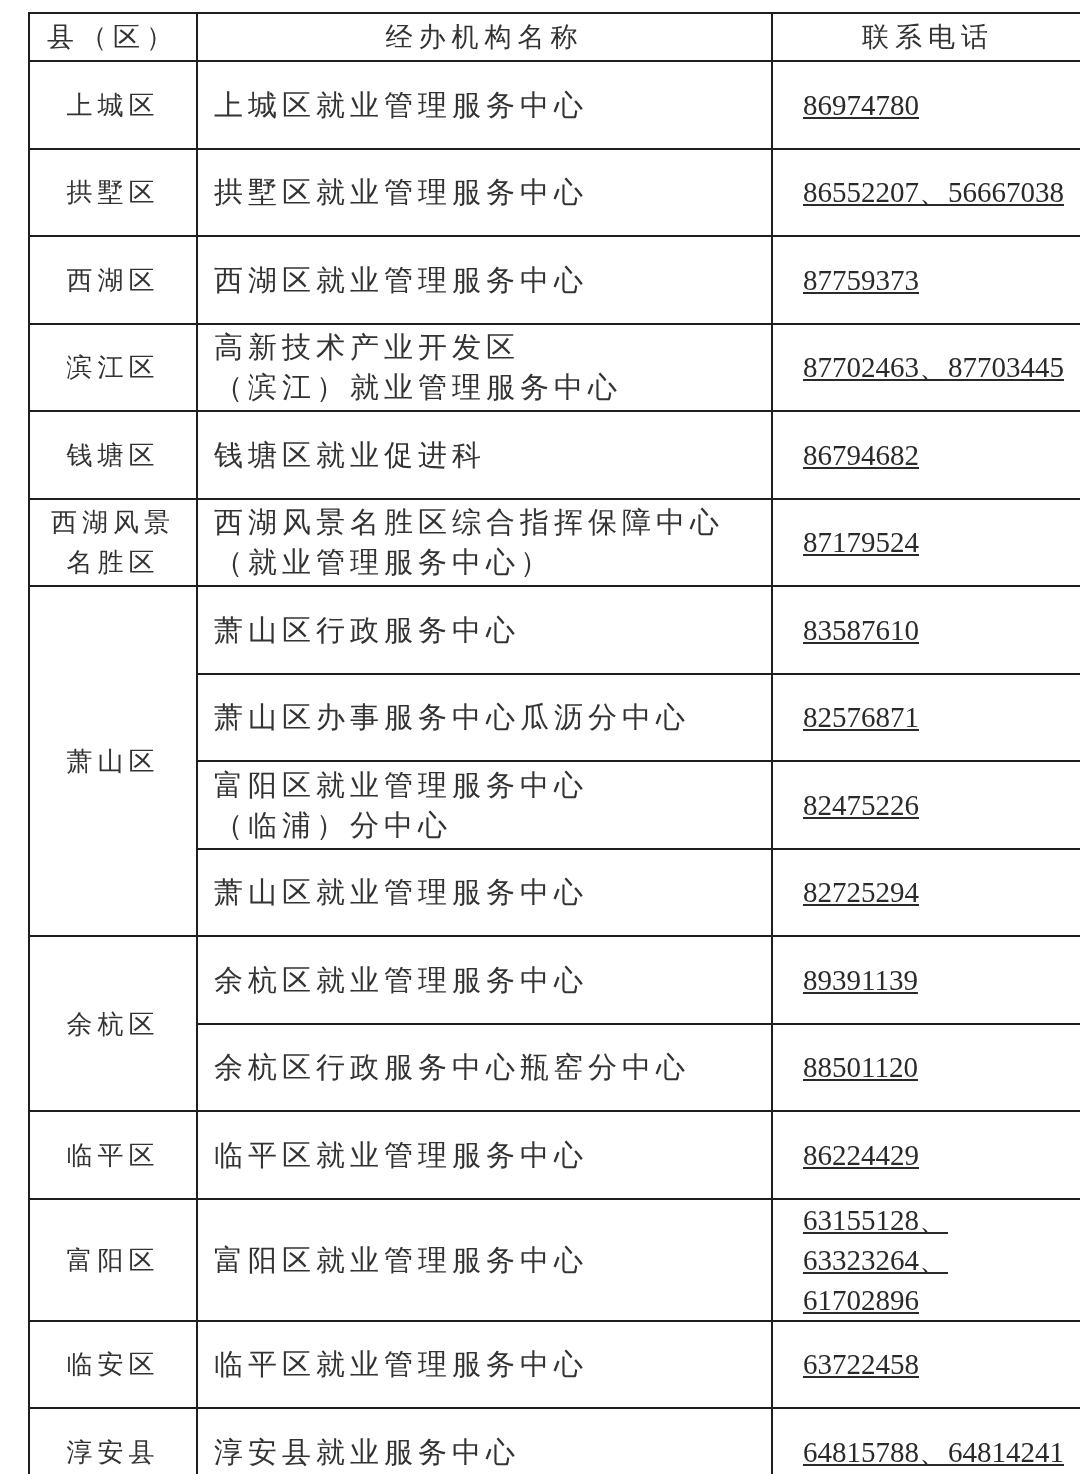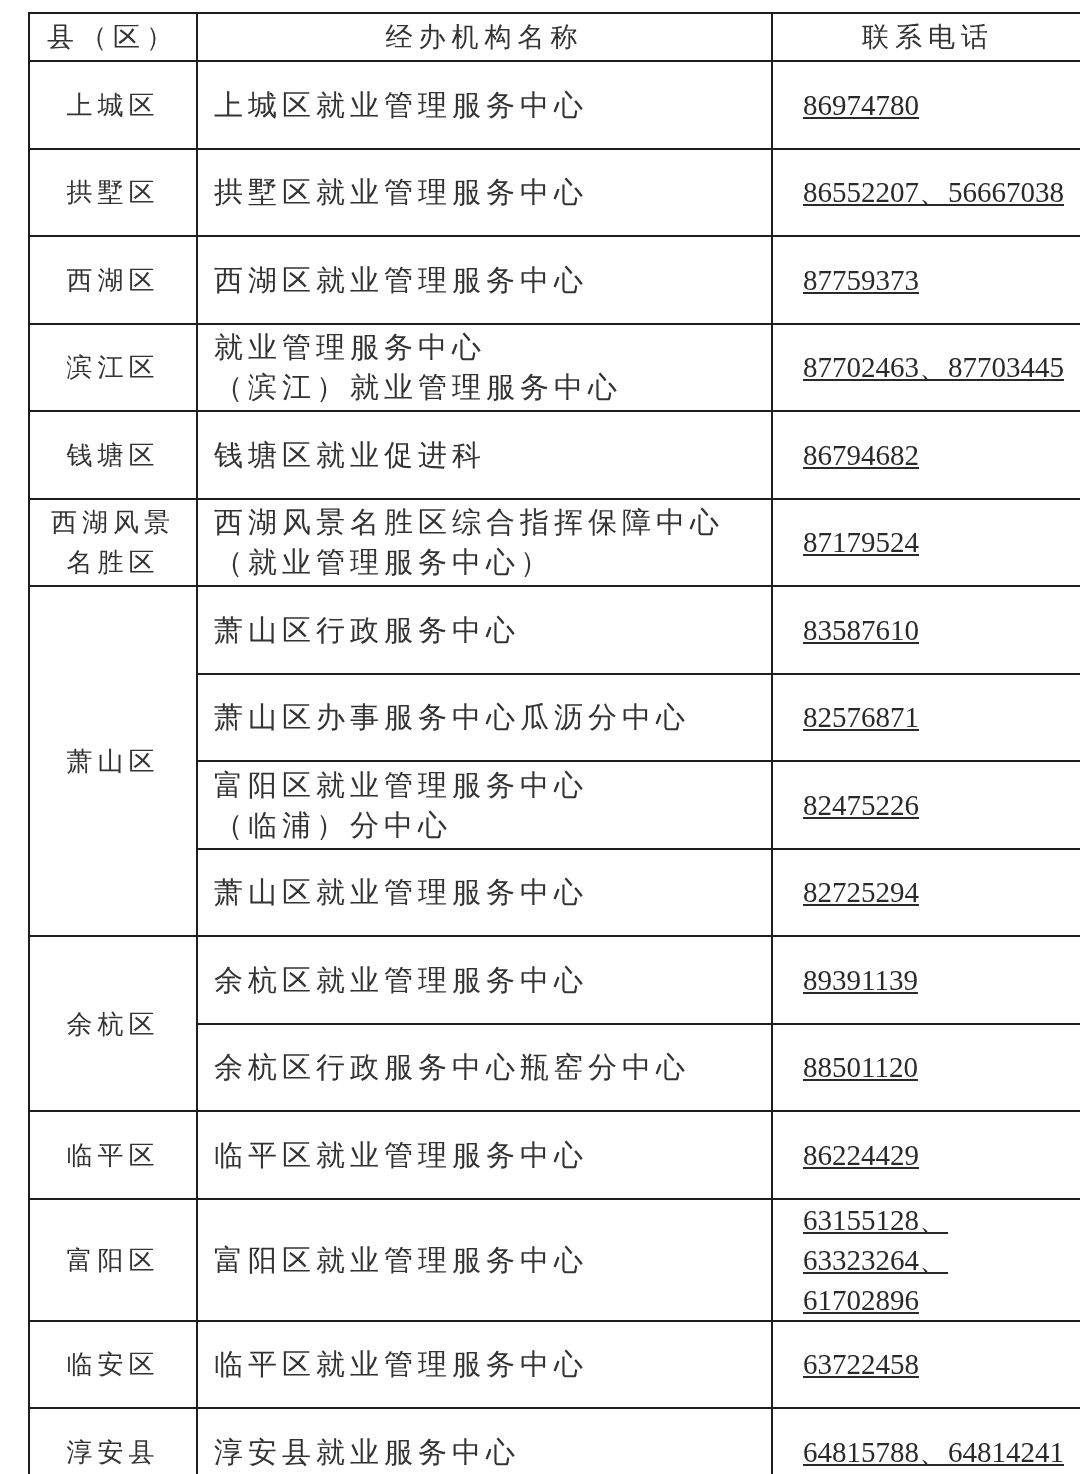--- a/index.html
+++ b/index.html
@@ -113,21 +113,21 @@
           <td class="org">
             <span class="line">西湖区就业管理服务中心</span>
           </td>
           <td class="phone"><span class="line">87759373</span></td>
         </tr>
         <tr>
           <td class="district" rowspan="1">
             <span class="line">滨江区</span>
           </td>
           <td class="org">
-            <span class="line">就业管理服务中心</span>
+            <span class="line">高新技术产业开发区</span>
             <span class="line">（滨江）就业管理服务中心</span>
           </td>
           <td class="phone"><span class="line">87702463、87703445</span></td>
         </tr>
         <tr>
           <td class="district" rowspan="1">
             <span class="line">钱塘区</span>
           </td>
           <td class="org">
             <span class="line">钱塘区就业促进科</span>

